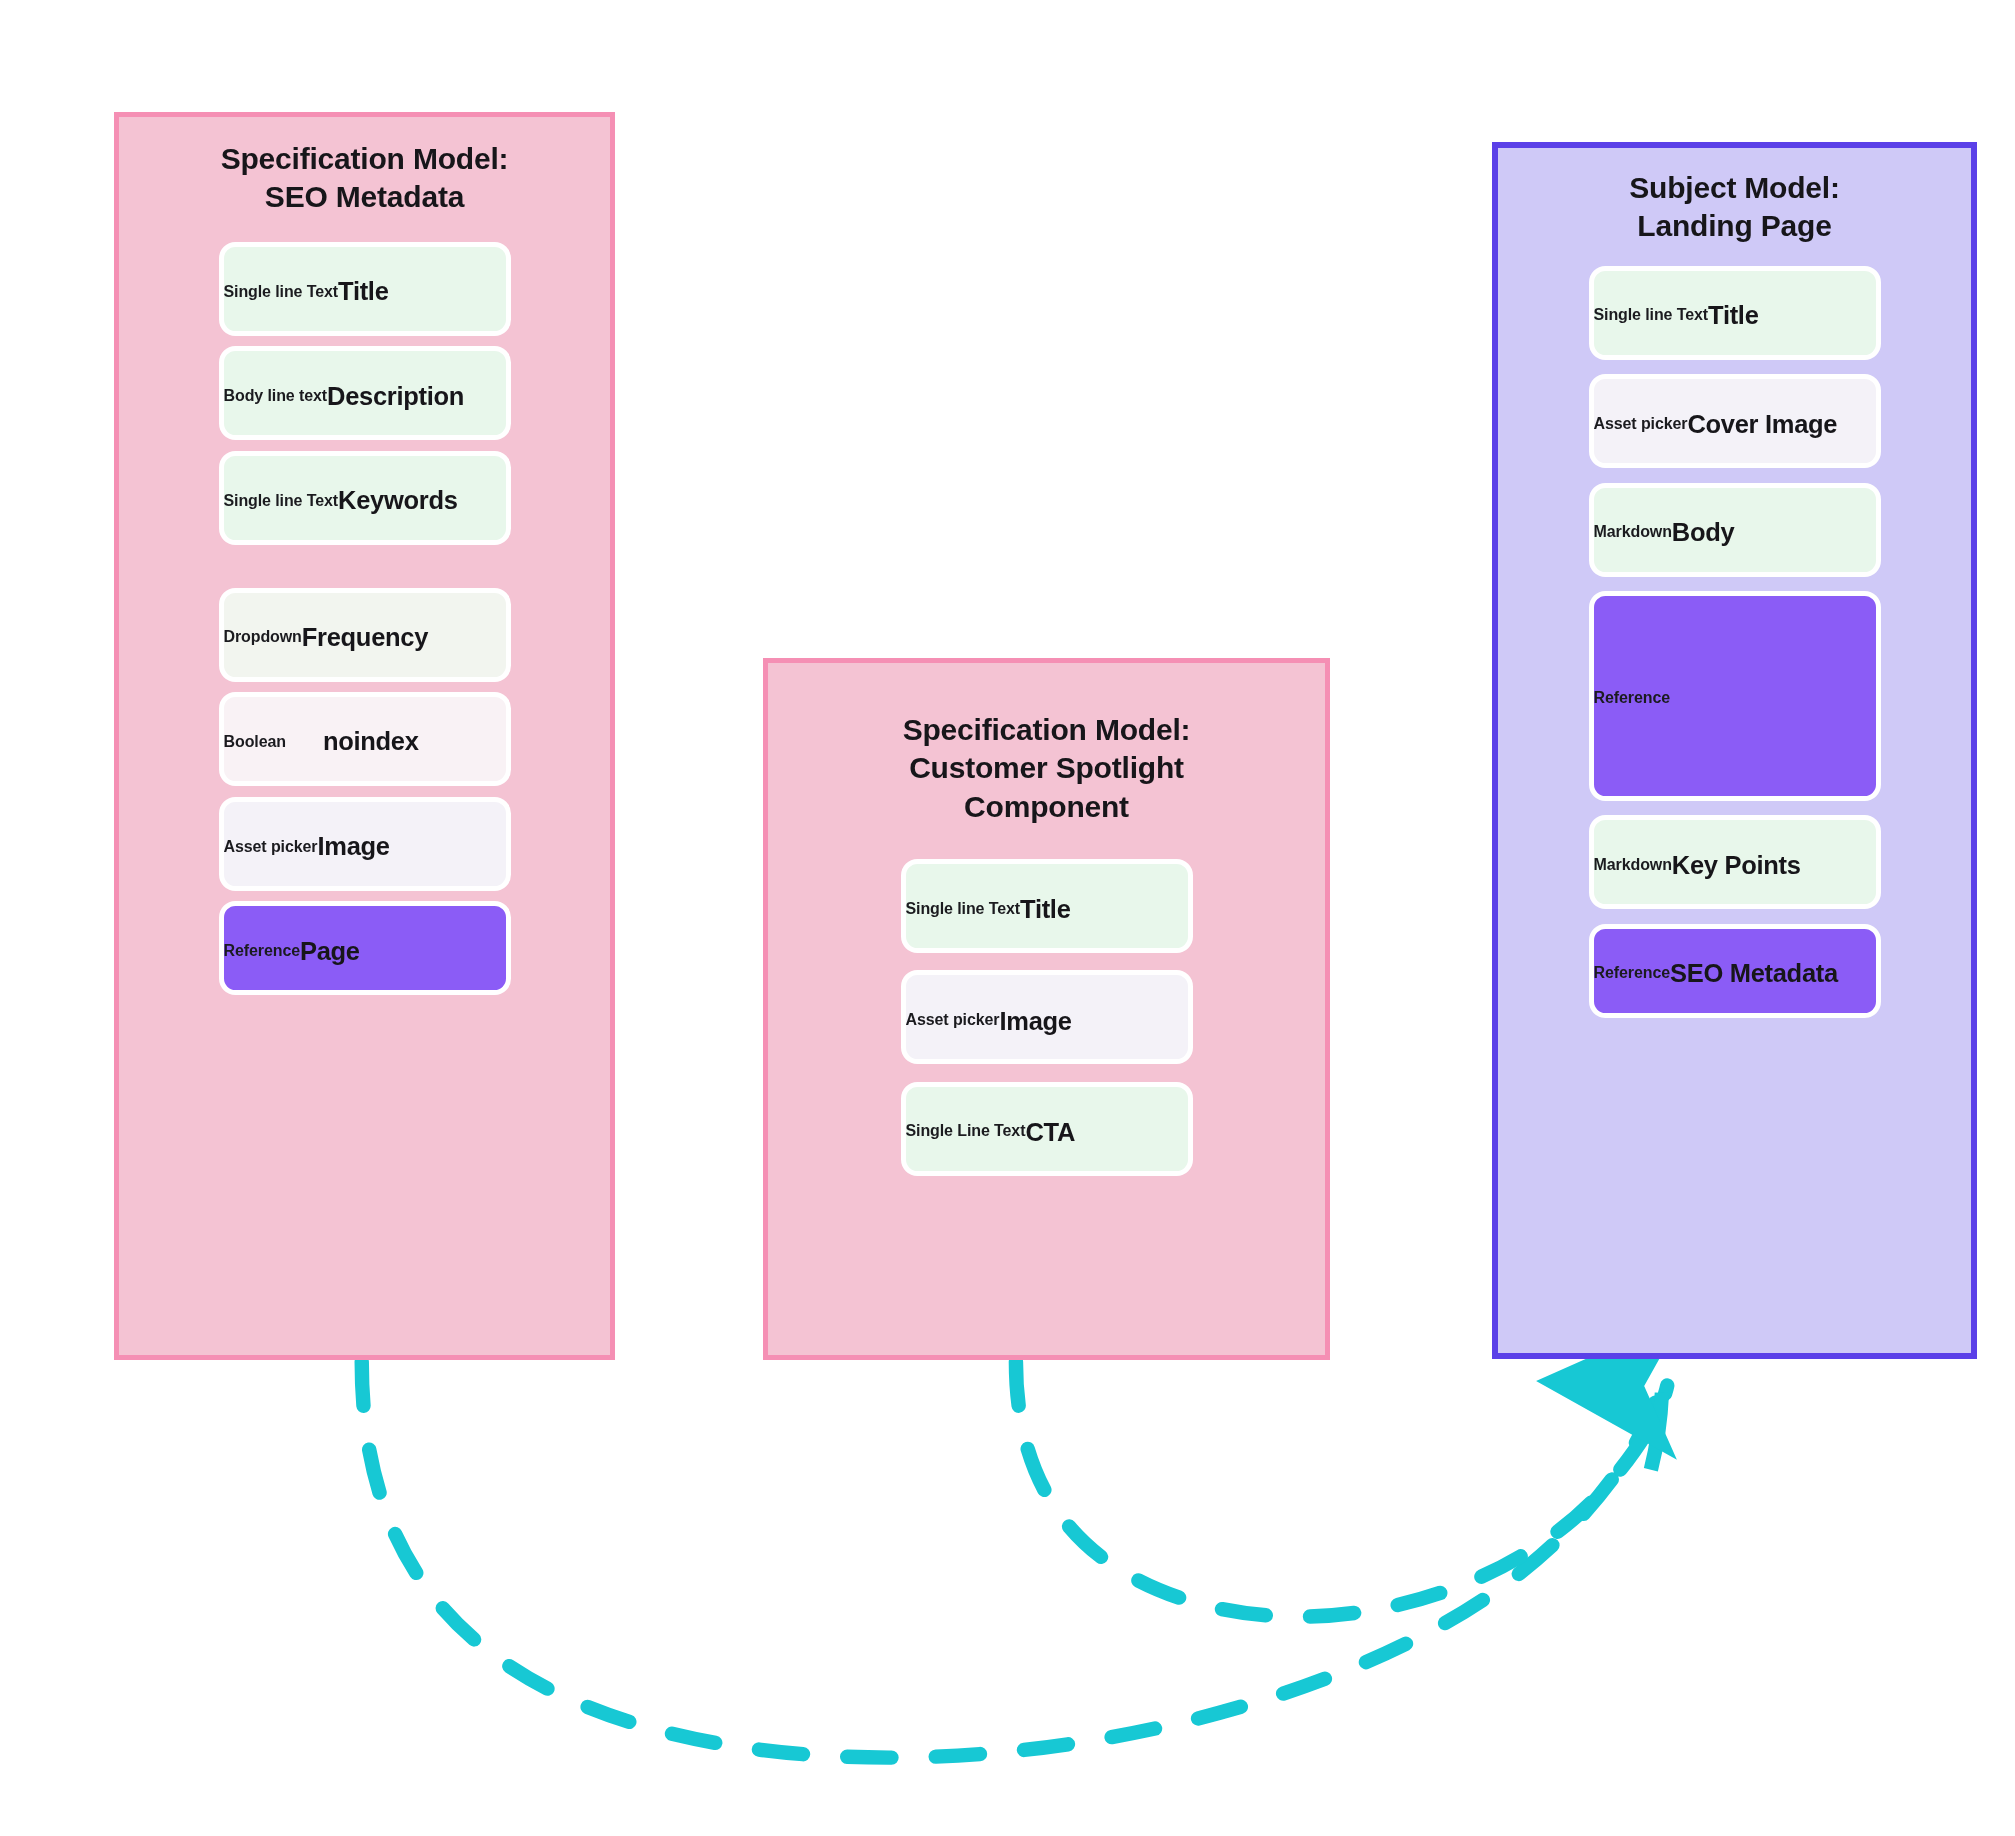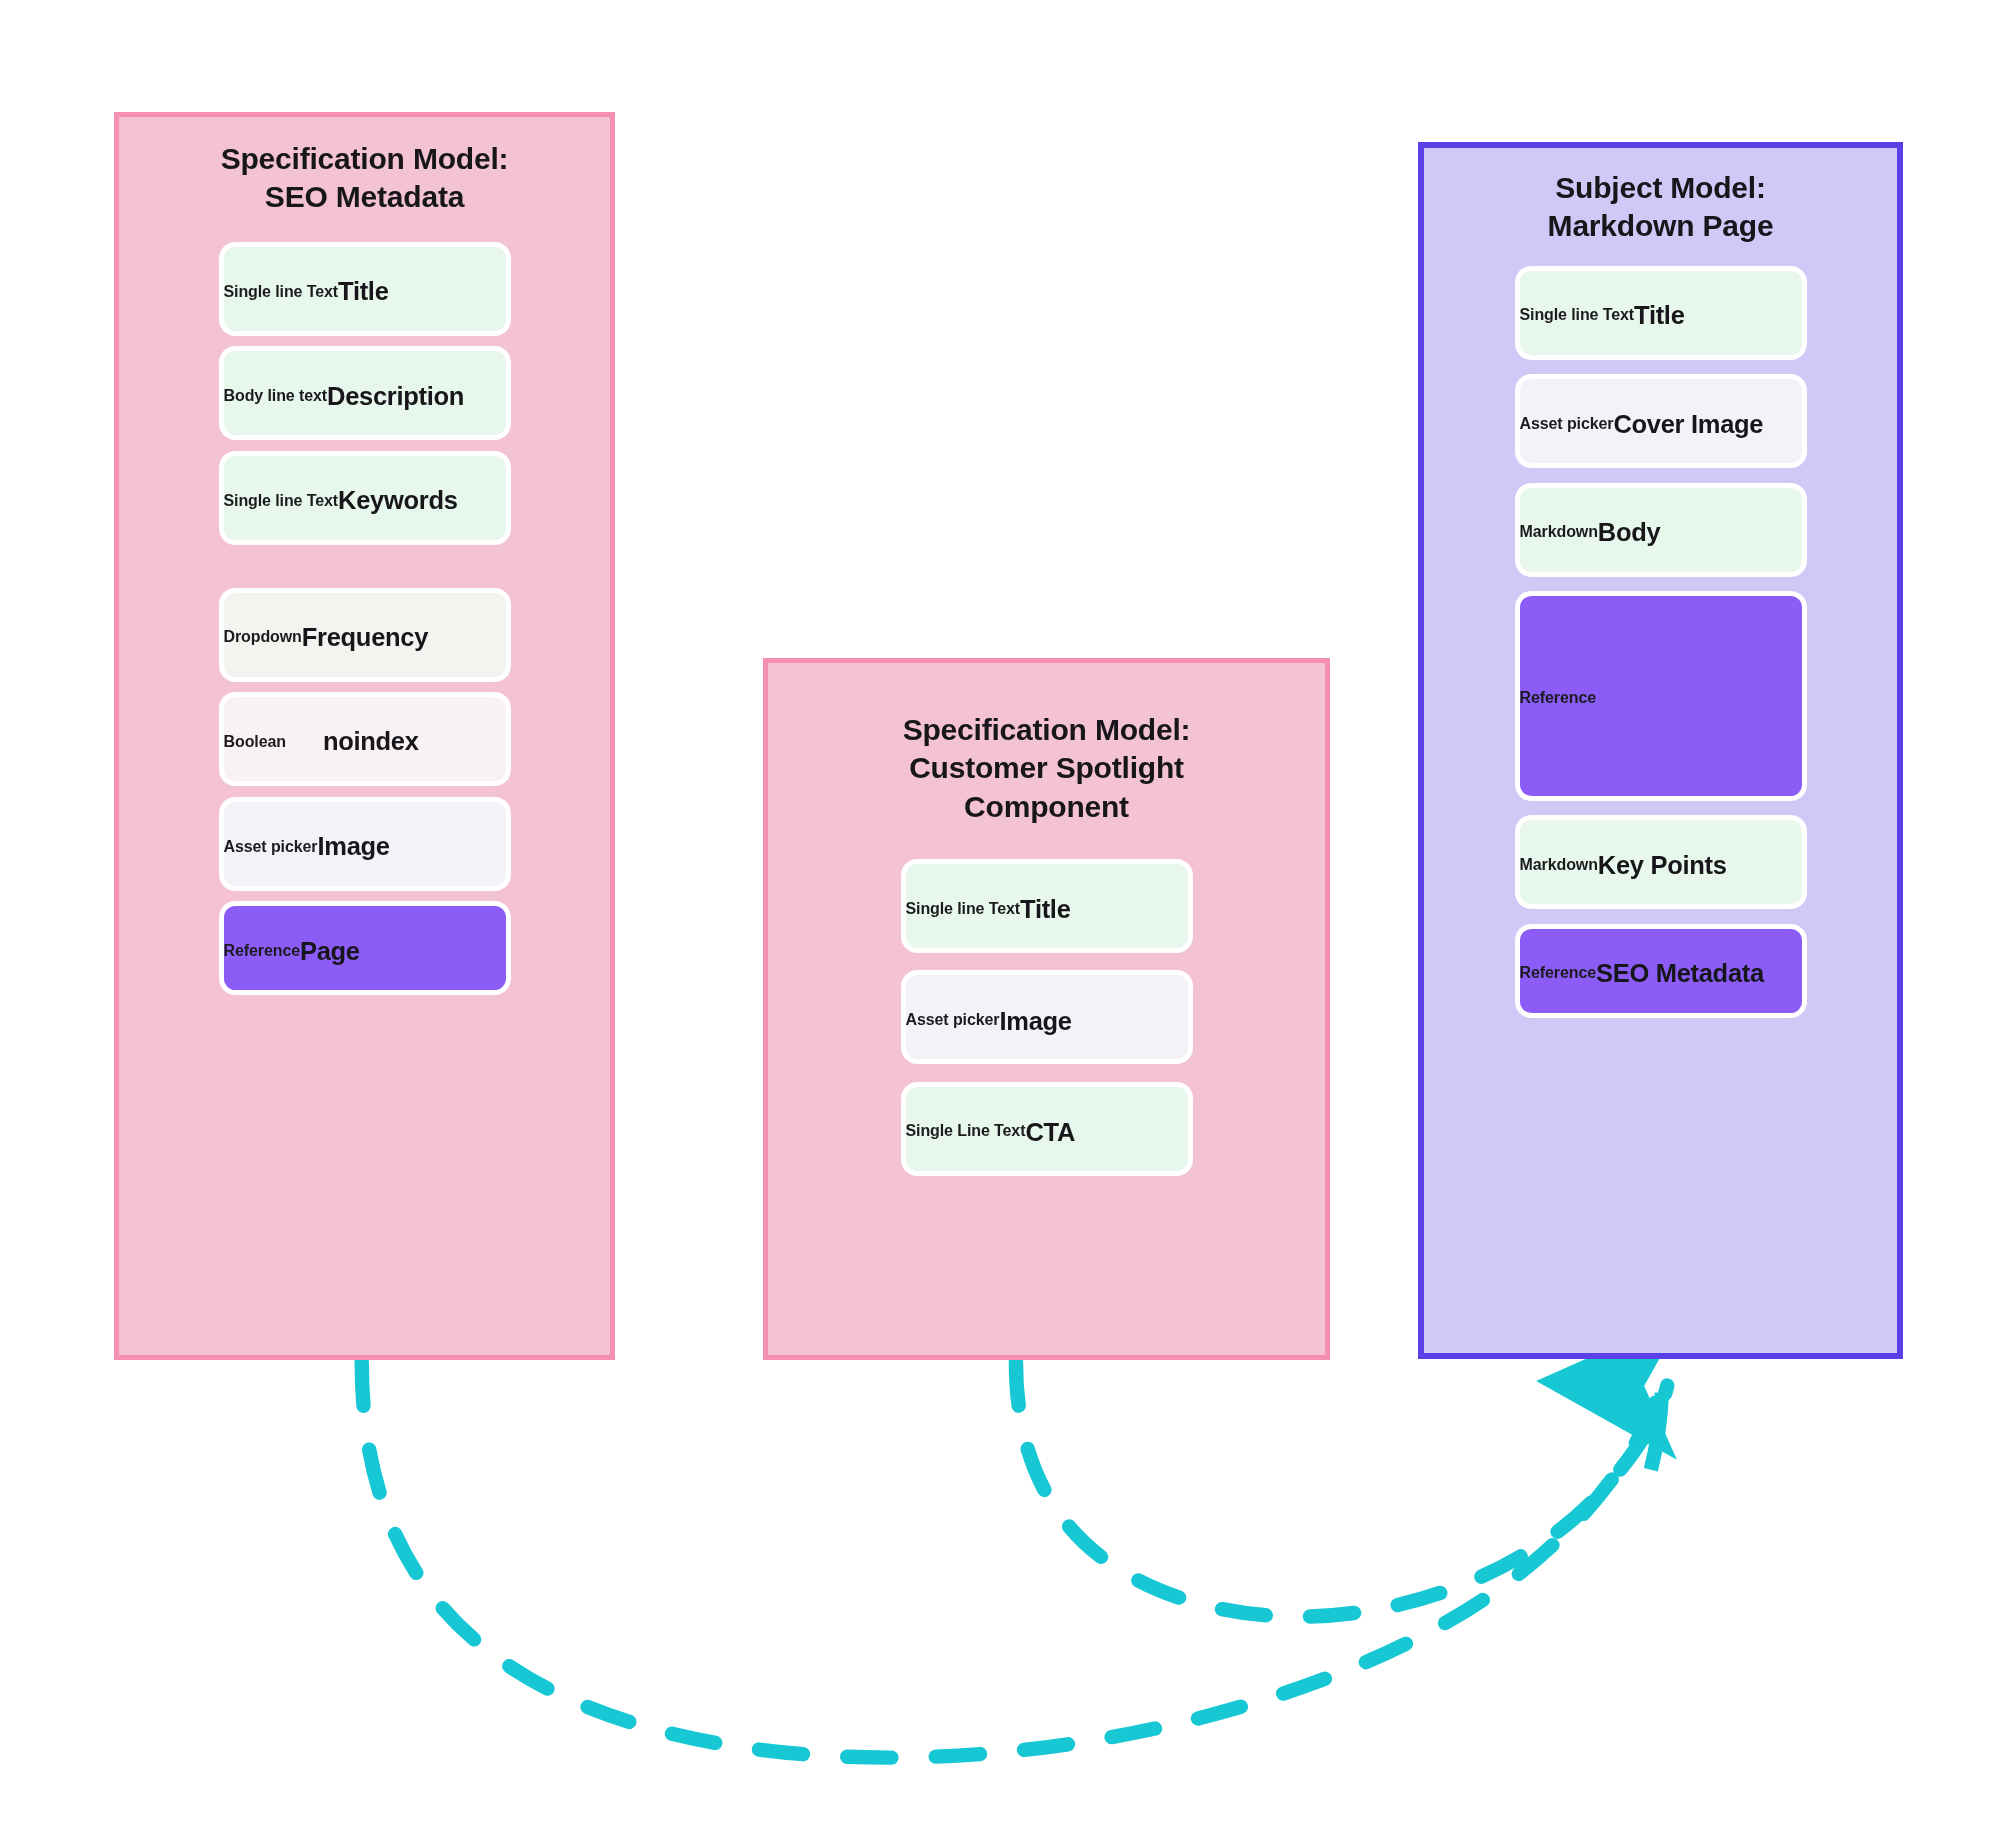--- a/index.html
+++ b/index.html
@@ -130,21 +130,21 @@
     line-height: 1.28;
     margin-top: 48px;
   }
   #panel-spotlight .fields { margin-top: 33px; row-gap: 17.3px; }
   #panel-spotlight .field-card { width: 292px; height: 94px; }
   #panel-spotlight .field-card .field-type { margin-top: 5.8px; }
   #panel-spotlight .field-card .field-name { margin-top: 6.7px; }
 
   
   #panel-landing {
-    left: 1418px;
+    left: 1492px;
     top: 142px;
     width: 485px;
     height: 1217px;
     align-items: center;
   }
   #panel-landing .panel-title {
     font-size: 30px;
     line-height: 1.28;
     margin-top: 21px;
   }
@@ -237,21 +237,21 @@
       <div class="field-card fill-text">
         <div class="field-type">Single Line Text</div>
         <div class="field-name">CTA</div>
       </div>
     </div>
   </div>
 
   <div class="panel panel-subject" id="panel-landing">
     <div class="panel-title">
       <span class="tline">Subject Model:</span>
-      <span class="tline">Markdown Page</span>
+      <span class="tline">Landing Page</span>
     </div>
     <div class="fields">
       <div class="field-card fill-text">
         <div class="field-type">Single line Text</div>
         <div class="field-name">Title</div>
       </div>
       <div class="field-card fill-asset">
         <div class="field-type">Asset picker</div>
         <div class="field-name">Cover Image</div>
       </div>

